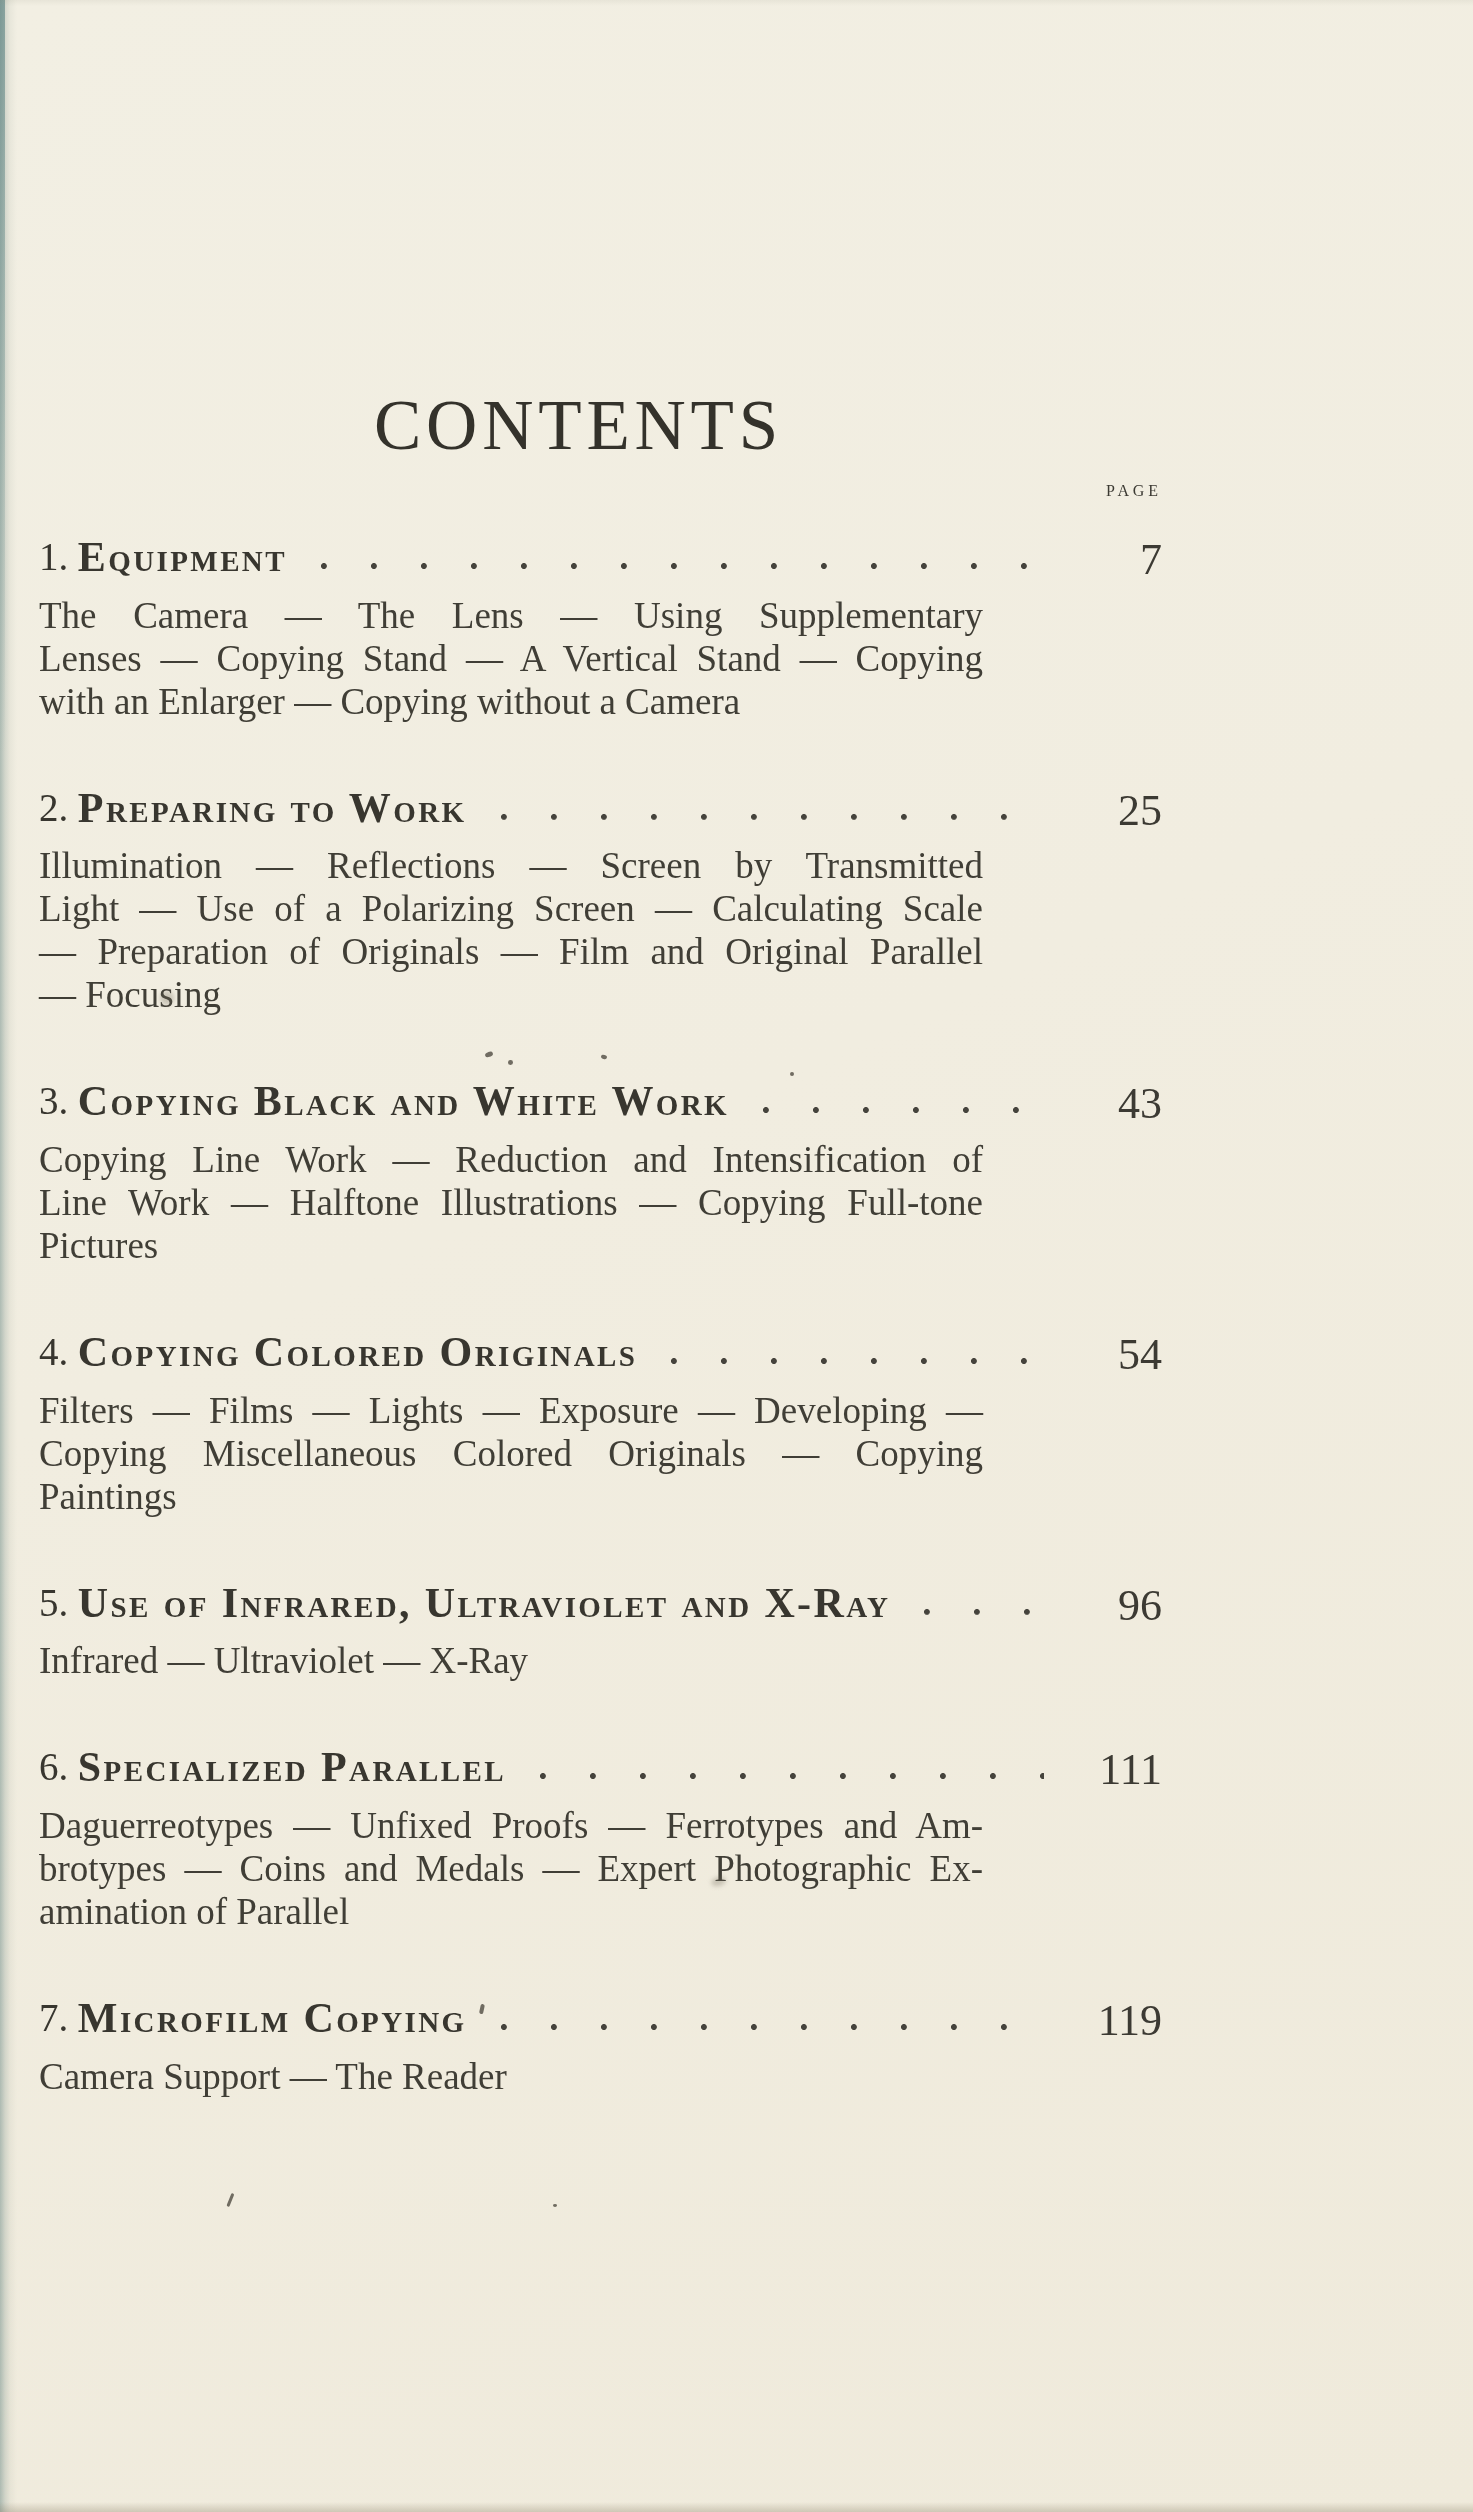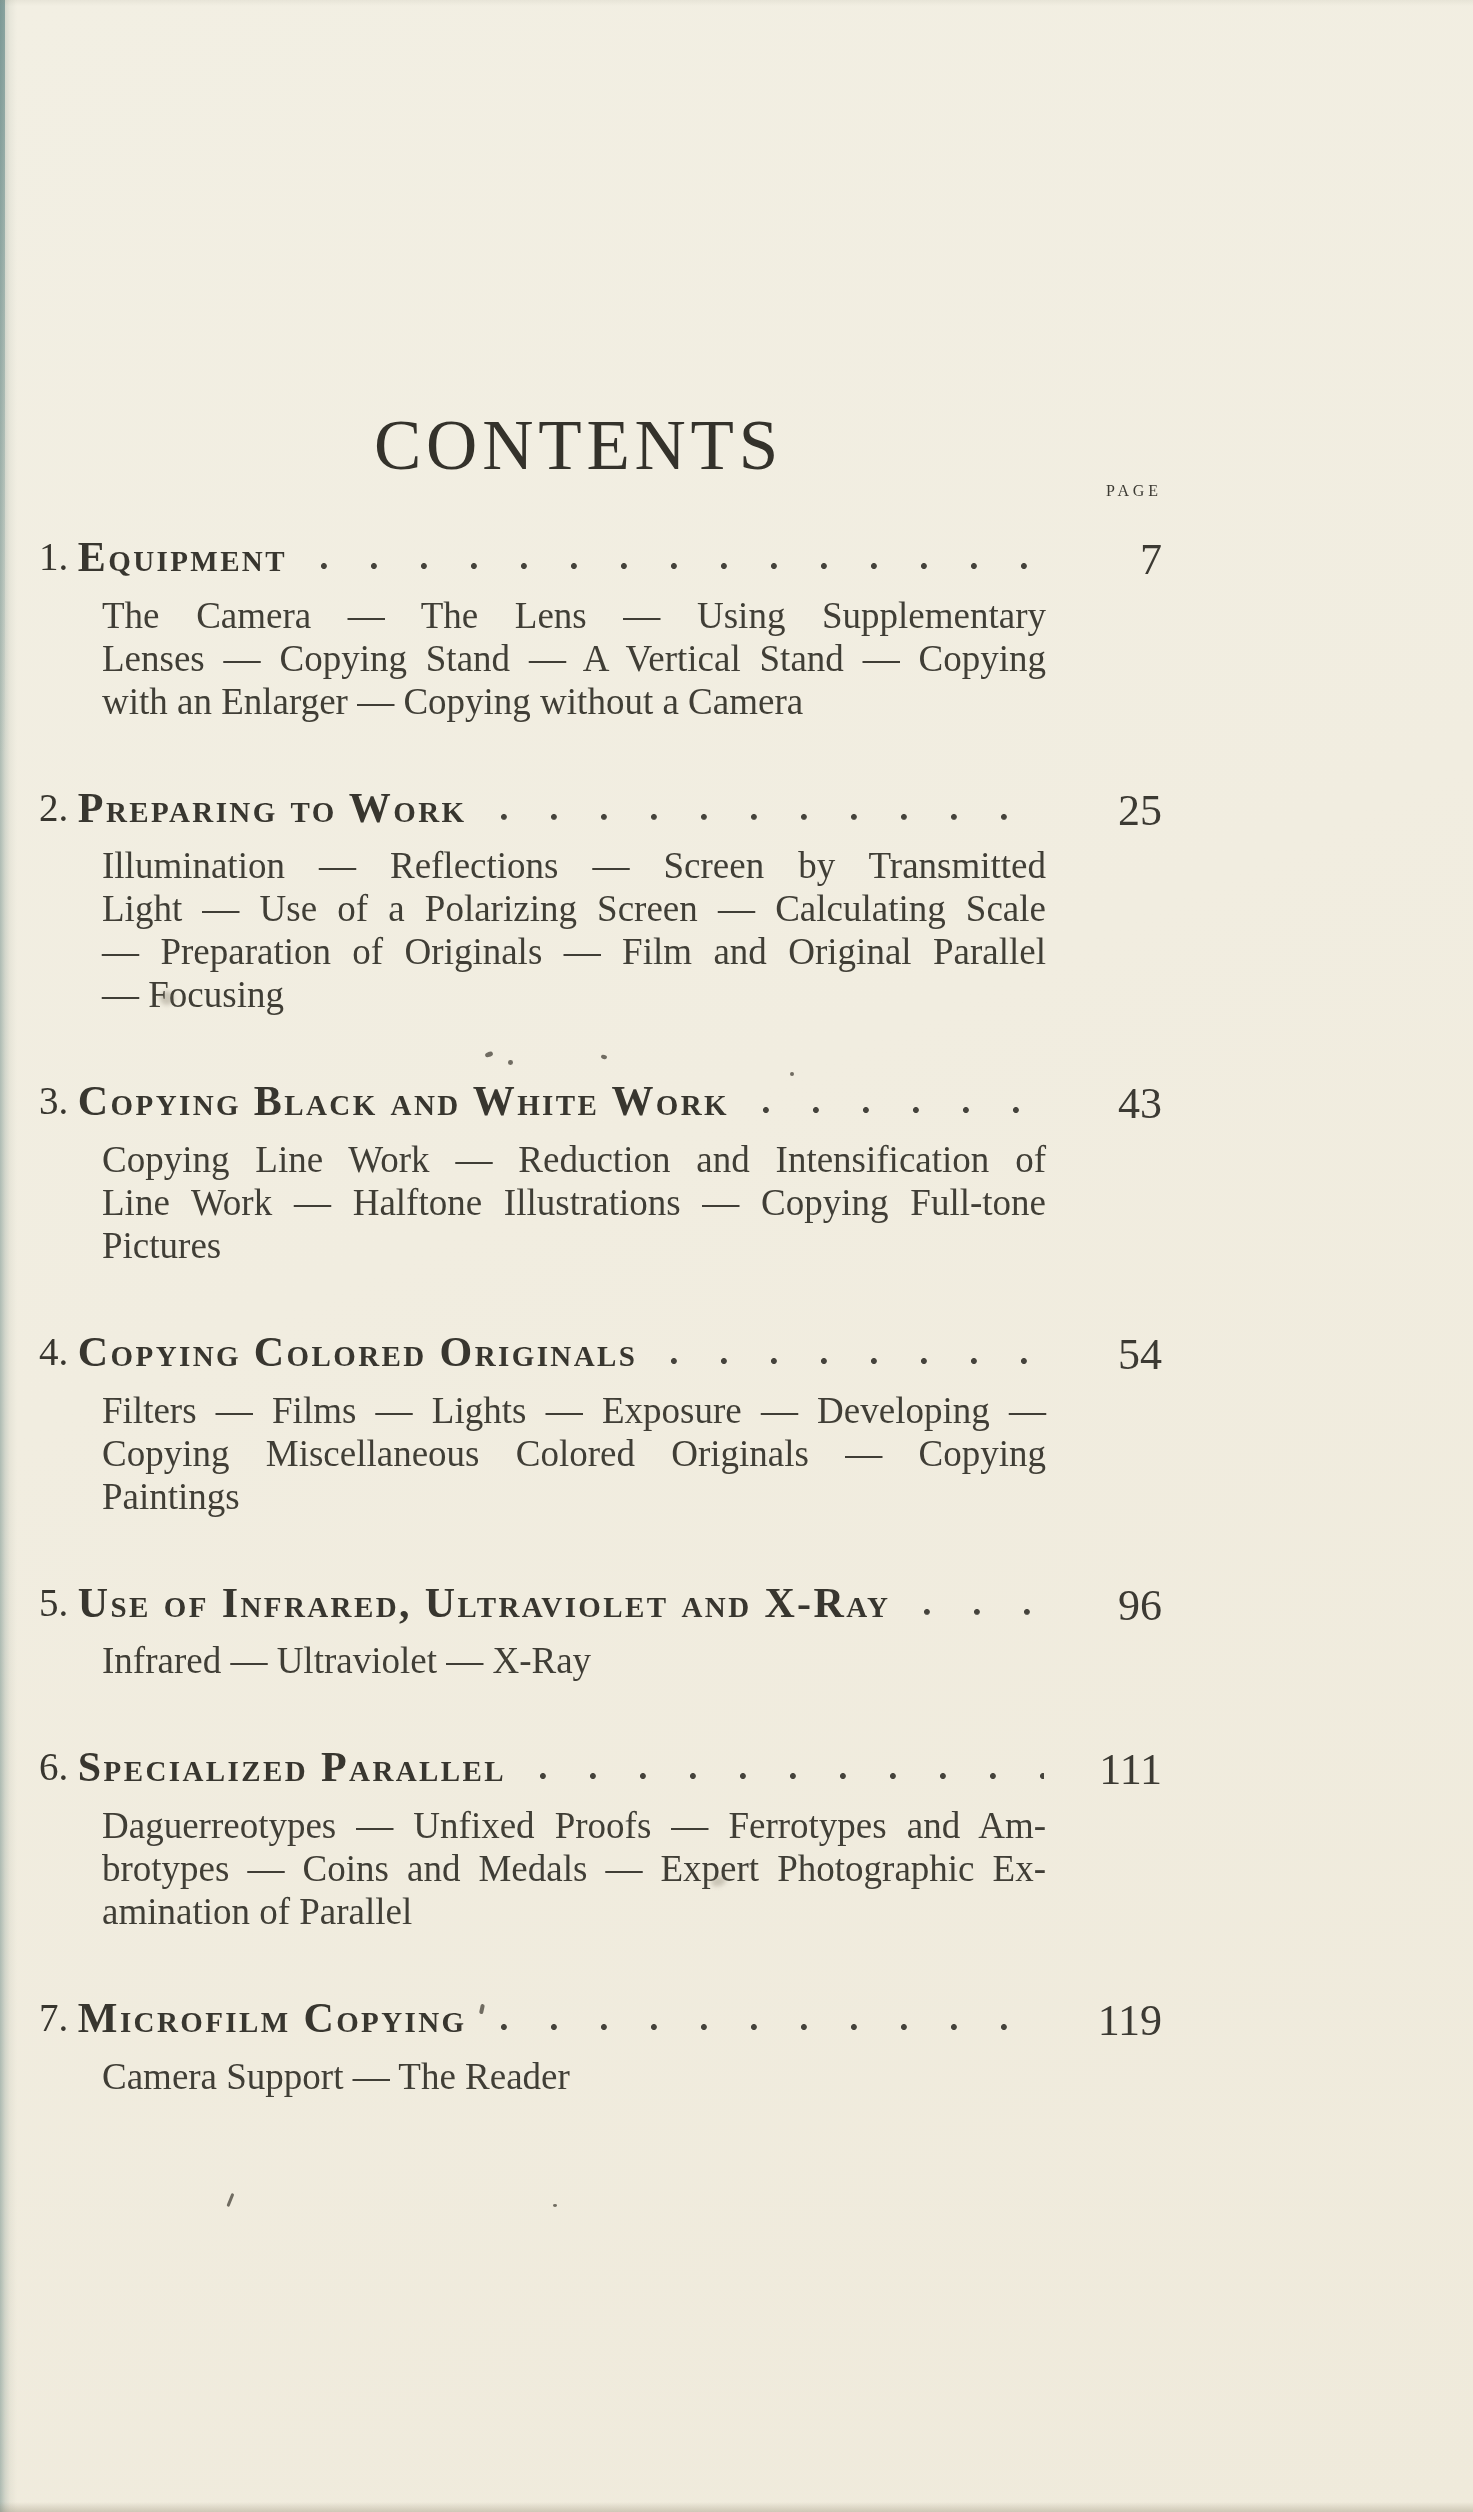--- a/index.html
+++ b/index.html
@@ -37,21 +37,21 @@
 
   .toc {
     position: absolute;
     left: 39px;
     top: 0;
     width: 1123px;
     height: 100%;
   }
   .title {
     position: absolute;
-    top: 410px;
+    top: 390px;
     left: 0;
     width: 1079px;
     margin: 0;
     text-align: center;
     font-size: 71px;
     line-height: 1;
     font-weight: normal;
     letter-spacing: 4.8px;
     color: #34322b;
   }
@@ -106,21 +106,20 @@
   }
   .pg {
     flex: 0 0 auto;
     min-width: 89px;
     text-align: right;
     font-size: 44px;
     line-height: 52px;
     color: #3c3a33;
   }
   .desc {
-    margin-left: 63px;
     width: 944px;
     font-size: 37px;
     line-height: 43px;
     color: #403e36;
   }
   .desc .line.j {
     text-align: justify;
     text-align-last: justify;
   }
   

